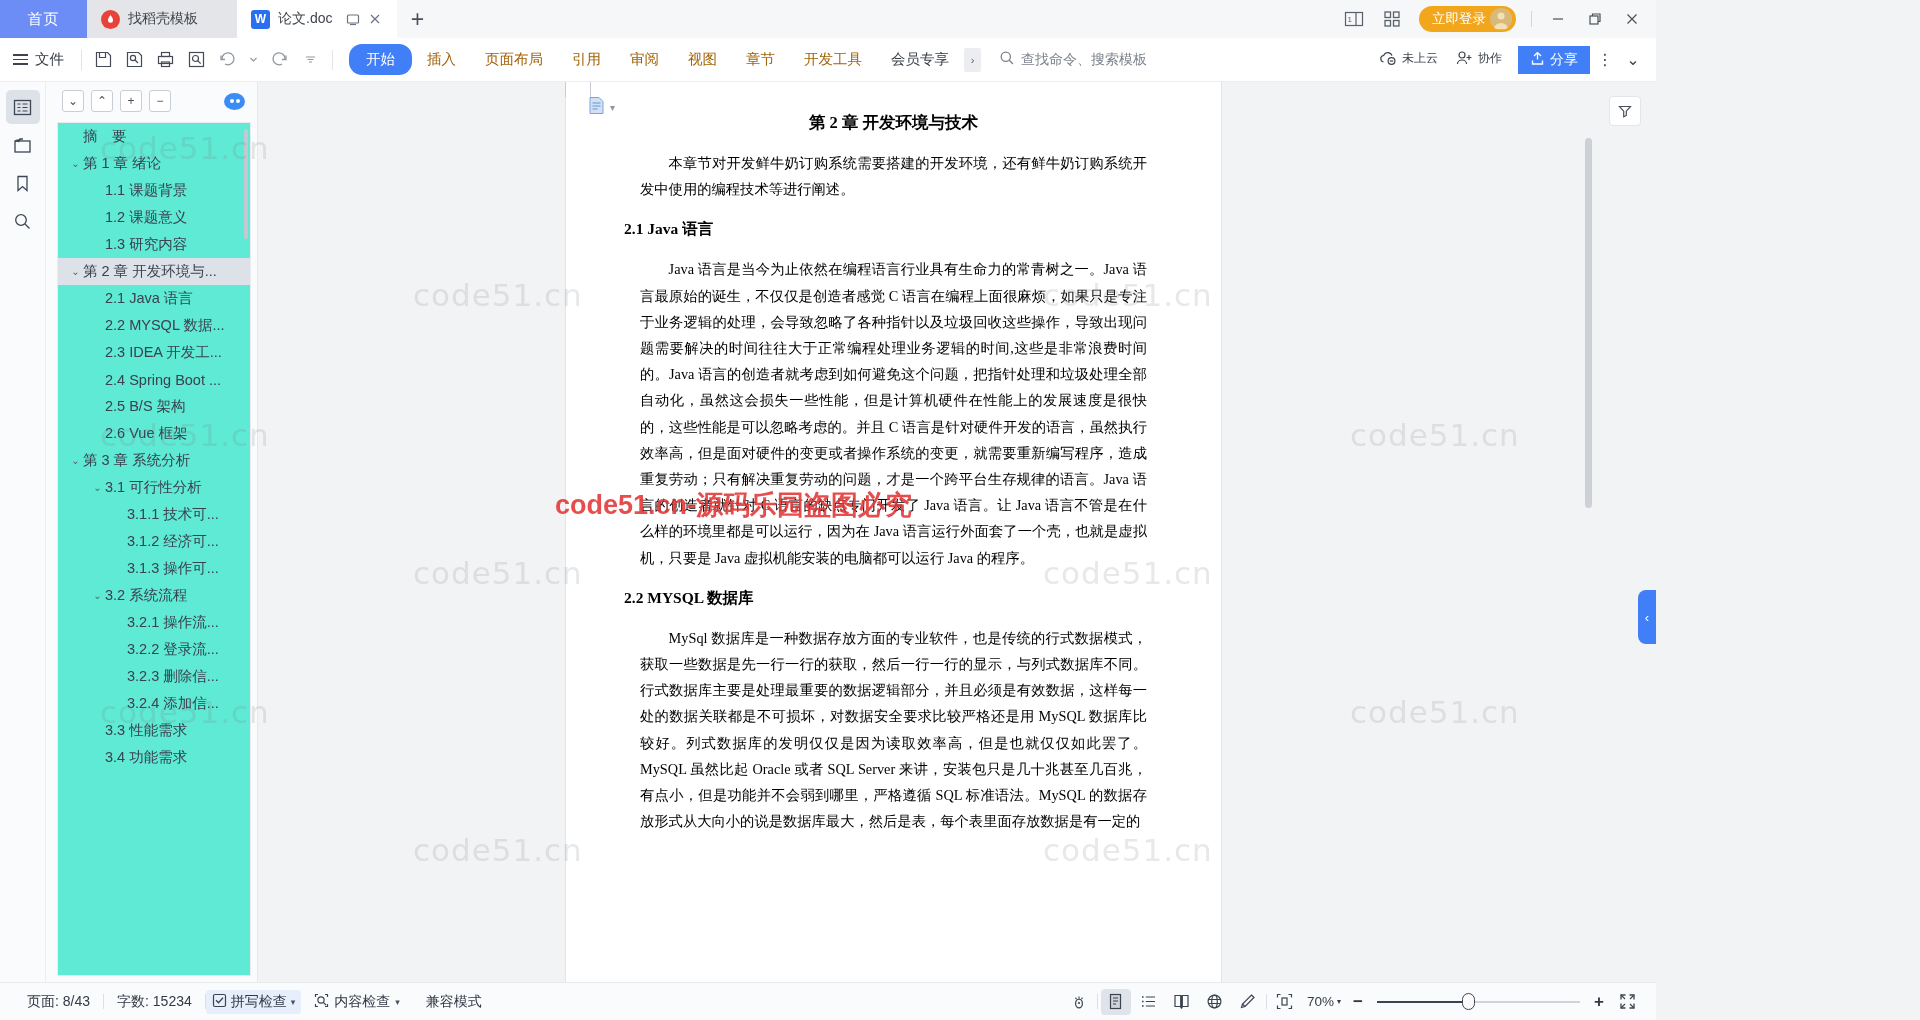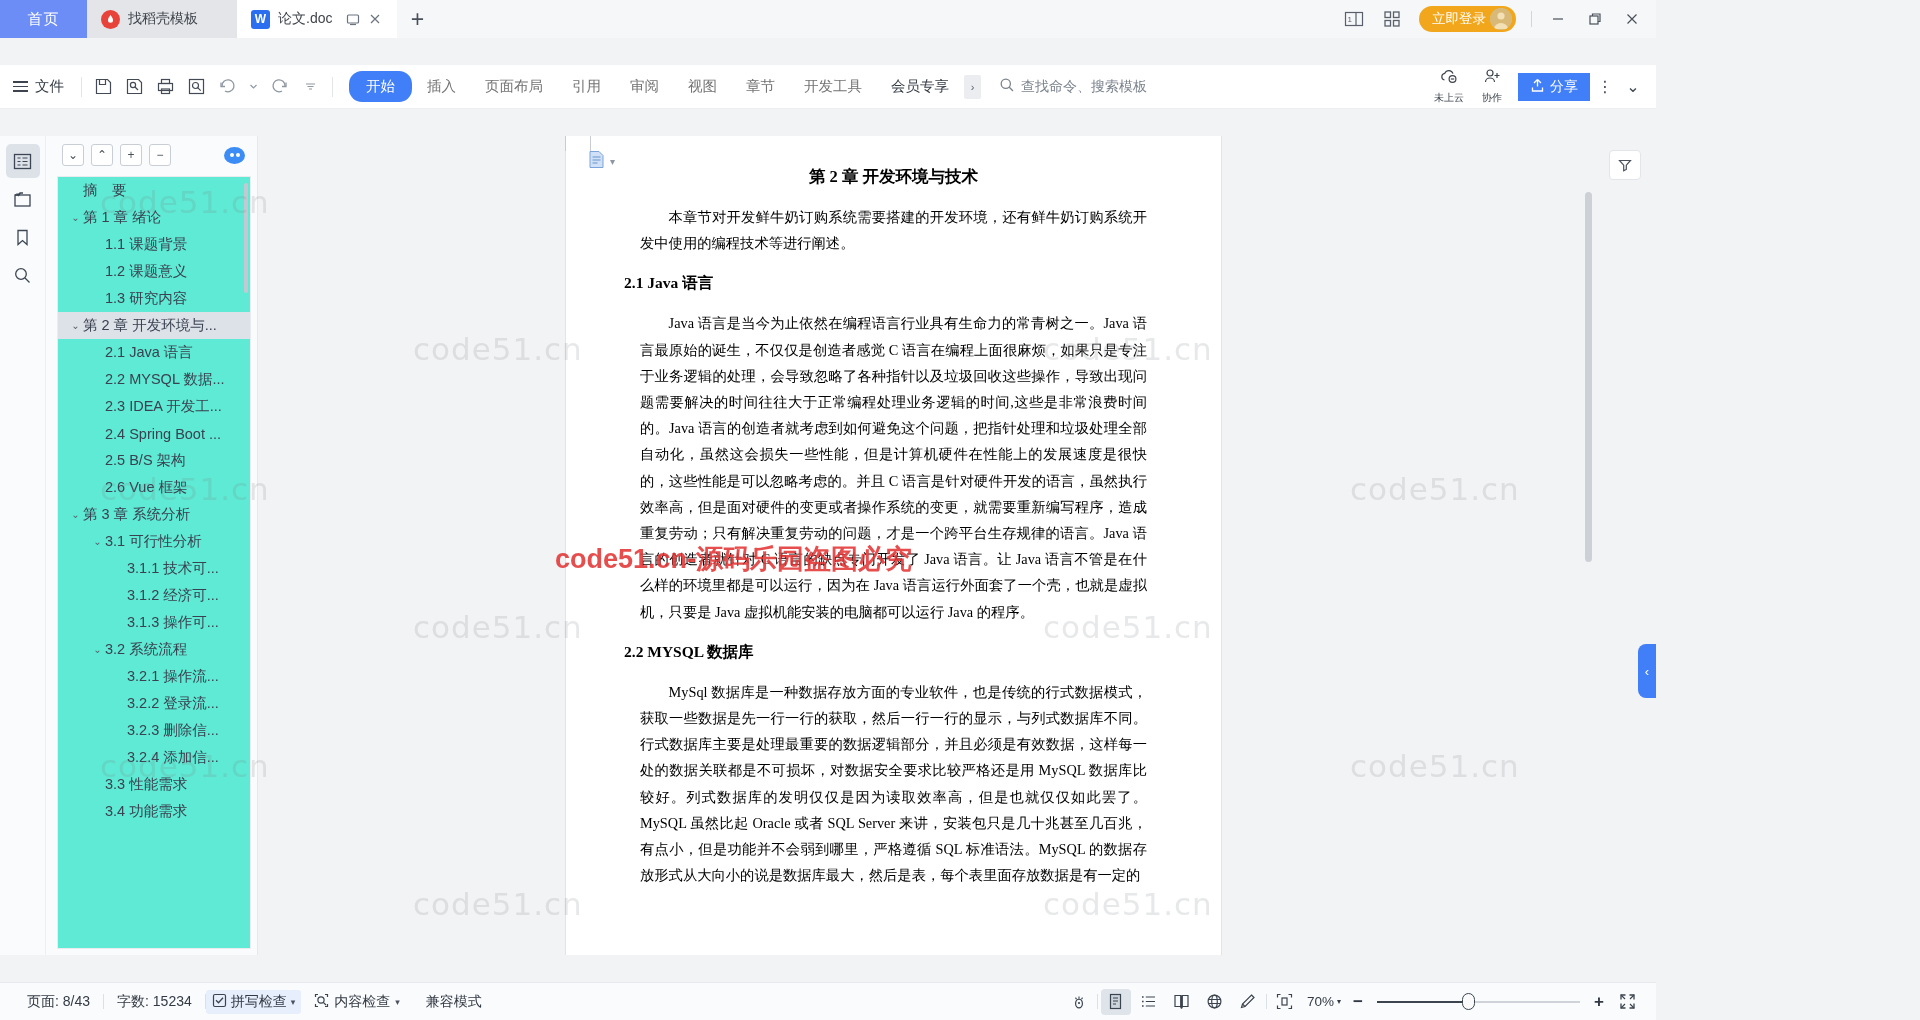--- a/index.html
+++ b/index.html
@@ -2,21 +2,21 @@
 <html><head>
 <meta charset="utf-8">
 <style>
   * { box-sizing: border-box; margin: 0; padding: 0; }
   html, body {
     width: 1920px; height: 1020px;
     font-family: "Liberation Sans", "DejaVu Sans", sans-serif;
     background: #f2f3f5;
     overflow: hidden;
   }
-  .app { position: relative; width: 1656px; height: 1020px; display: flex; flex-direction: column; gap: 27px; }
+  .app { position: relative; width: 1656px; height: 1020px; display: flex; flex-direction: column; }
 
   
   .titlebar {
     height: 38px; background: #f6f7f9; display: flex; align-items: stretch;
     flex: 0 0 38px; position: relative; z-index: 30;
   }
   .home-tab {
     width: 87px; background: #6b8df5; color: #fff; display: flex;
     align-items: center; justify-content: center; font-size: 15px; letter-spacing: 1px;
   }
@@ -58,27 +58,27 @@
     height: 44px; background: #fff; display: flex; align-items: center;
     flex: 0 0 44px; position: relative; z-index: 25; border-bottom: 1px solid #eceef1;
   }
   .file-menu { display: flex; align-items: center; gap: 7px; padding: 0 11px 0 13px; font-size: 14.5px; color: #333a44; }
   .hamb { display: flex; flex-direction: column; gap: 3px; }
   .hamb i { display: block; width: 15px; height: 1.6px; background: #3d4450; }
   .vsep { width: 1px; height: 20px; background: #e2e4e8; margin: 0 6px; }
   .qicon { width: 31px; height: 30px; display: flex; align-items: center; justify-content: center; color: #434a55; }
   .qicon.sm { width: 21px; }
   .tabs-row { display: flex; align-items: center; gap: 1px; margin-left: 10px; }
-  .rtab { font-size: 14.5px; color: #737373; padding: 5px 14px; border-radius: 13px; white-space: nowrap; }
+  .rtab { font-size: 14.5px; color: #a16207; padding: 5px 14px; border-radius: 13px; white-space: nowrap; }
   .rtab.sel { background: #417ff9; color: #fff; padding: 6px 17px; text-align: right; }
   .rtab.vip { color: #363c46; }
   .chev-box { width: 17px; height: 24px; background: #ebedf0; display:flex; align-items:center; justify-content:center; color:#596070; font-size: 11px; border-radius: 2px;}
   .search-box { display: flex; align-items: center; gap: 6px; margin-left: 18px; color: #7b828d; font-size: 14px; }
   .ribbon-right { margin-left: auto; display: flex; align-items: center; gap: 2px; padding-right: 10px; }
-  .rr-item { display: flex; align-items: center; gap: 5px; font-size: 10px; color: #3d444e; padding: 4px 8px; flex-direction: column; }
+  .rr-item { display: flex; gap: 5px; font-size: 12px; color: #3d444e; padding: 4px 8px; }
   .share-btn {
     background: #417ff9; color: #fff; border-radius: 0; padding: 5px 12px;
     display: flex; align-items: flex-end; gap: 5px; font-size: 14px; margin-left: 6px;
   }
   .rr-dots { width: 26px; display:flex; align-items:center; justify-content:center; color:#444b55; font-size:16px; }
 
   
   .body-area { flex: 1; display: flex; position: relative; background: #f2f3f5; overflow: hidden; }
 
   .left-rail {

